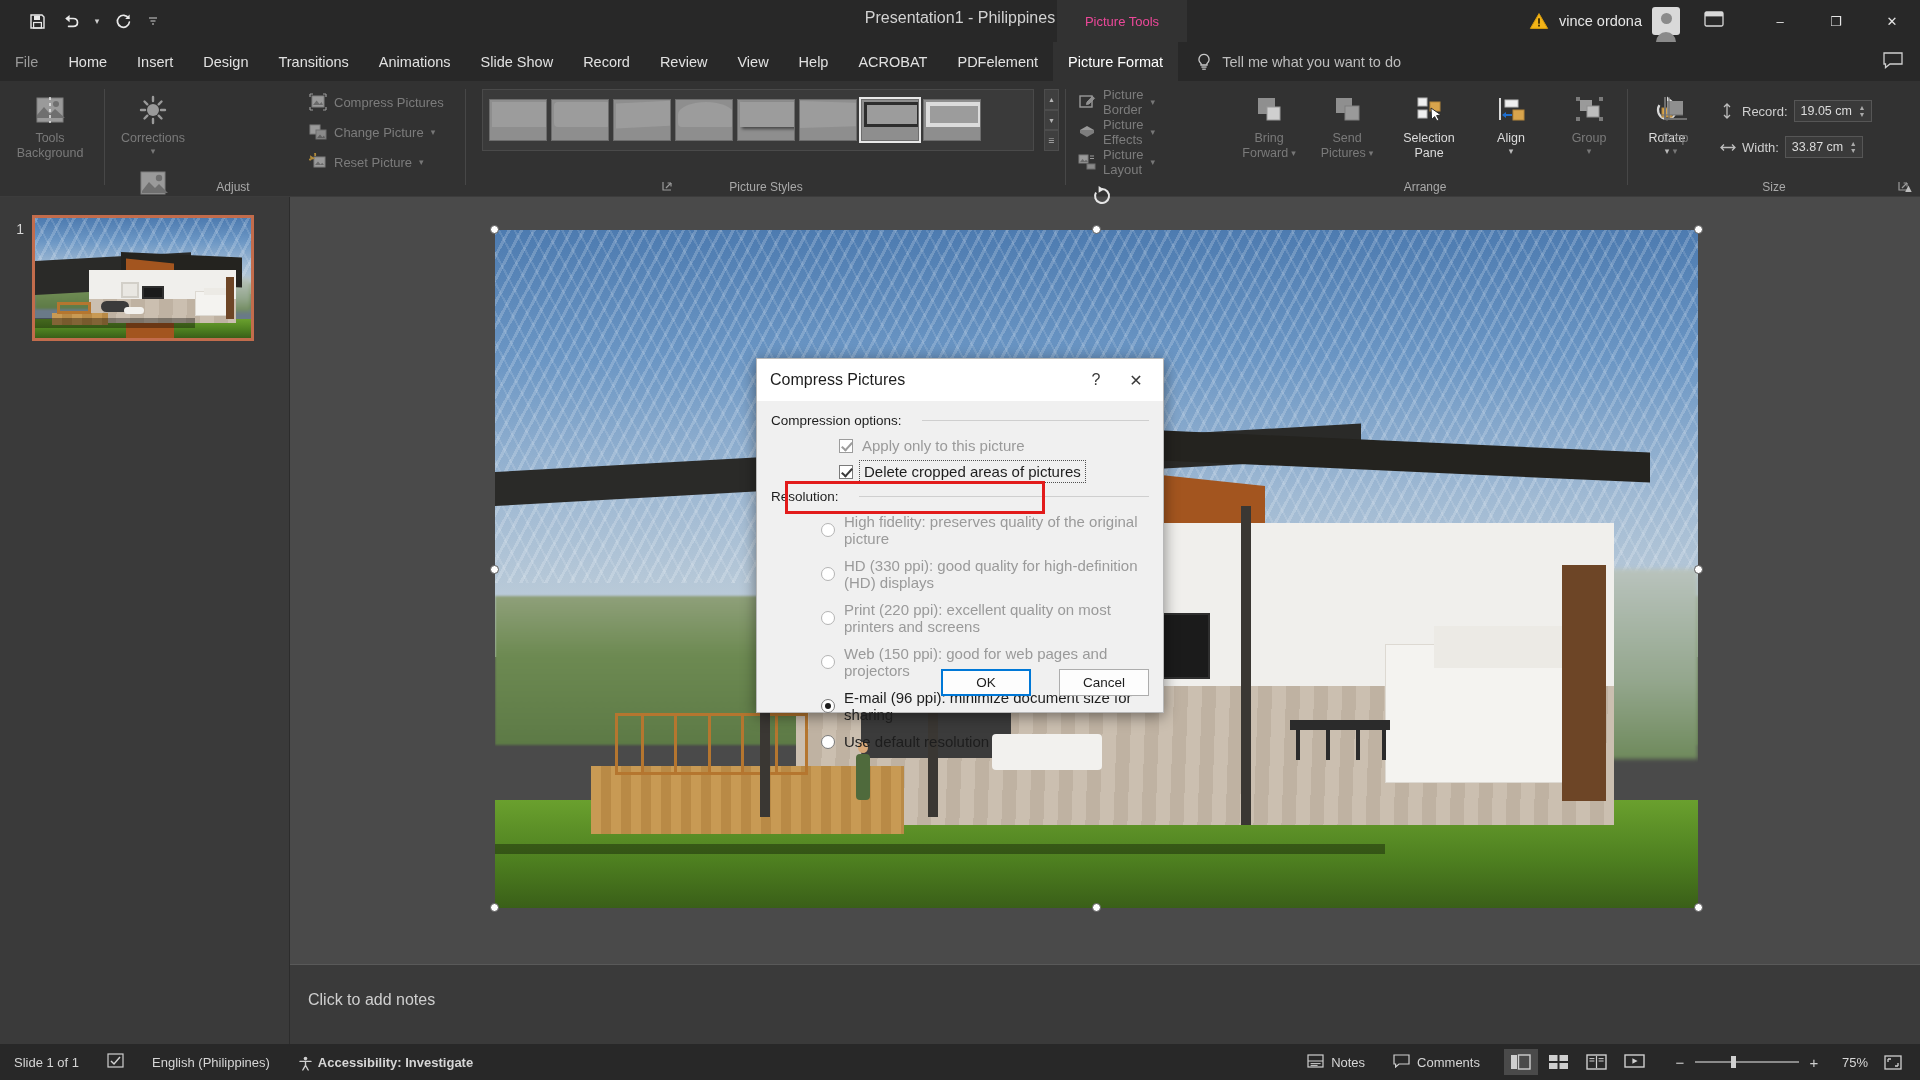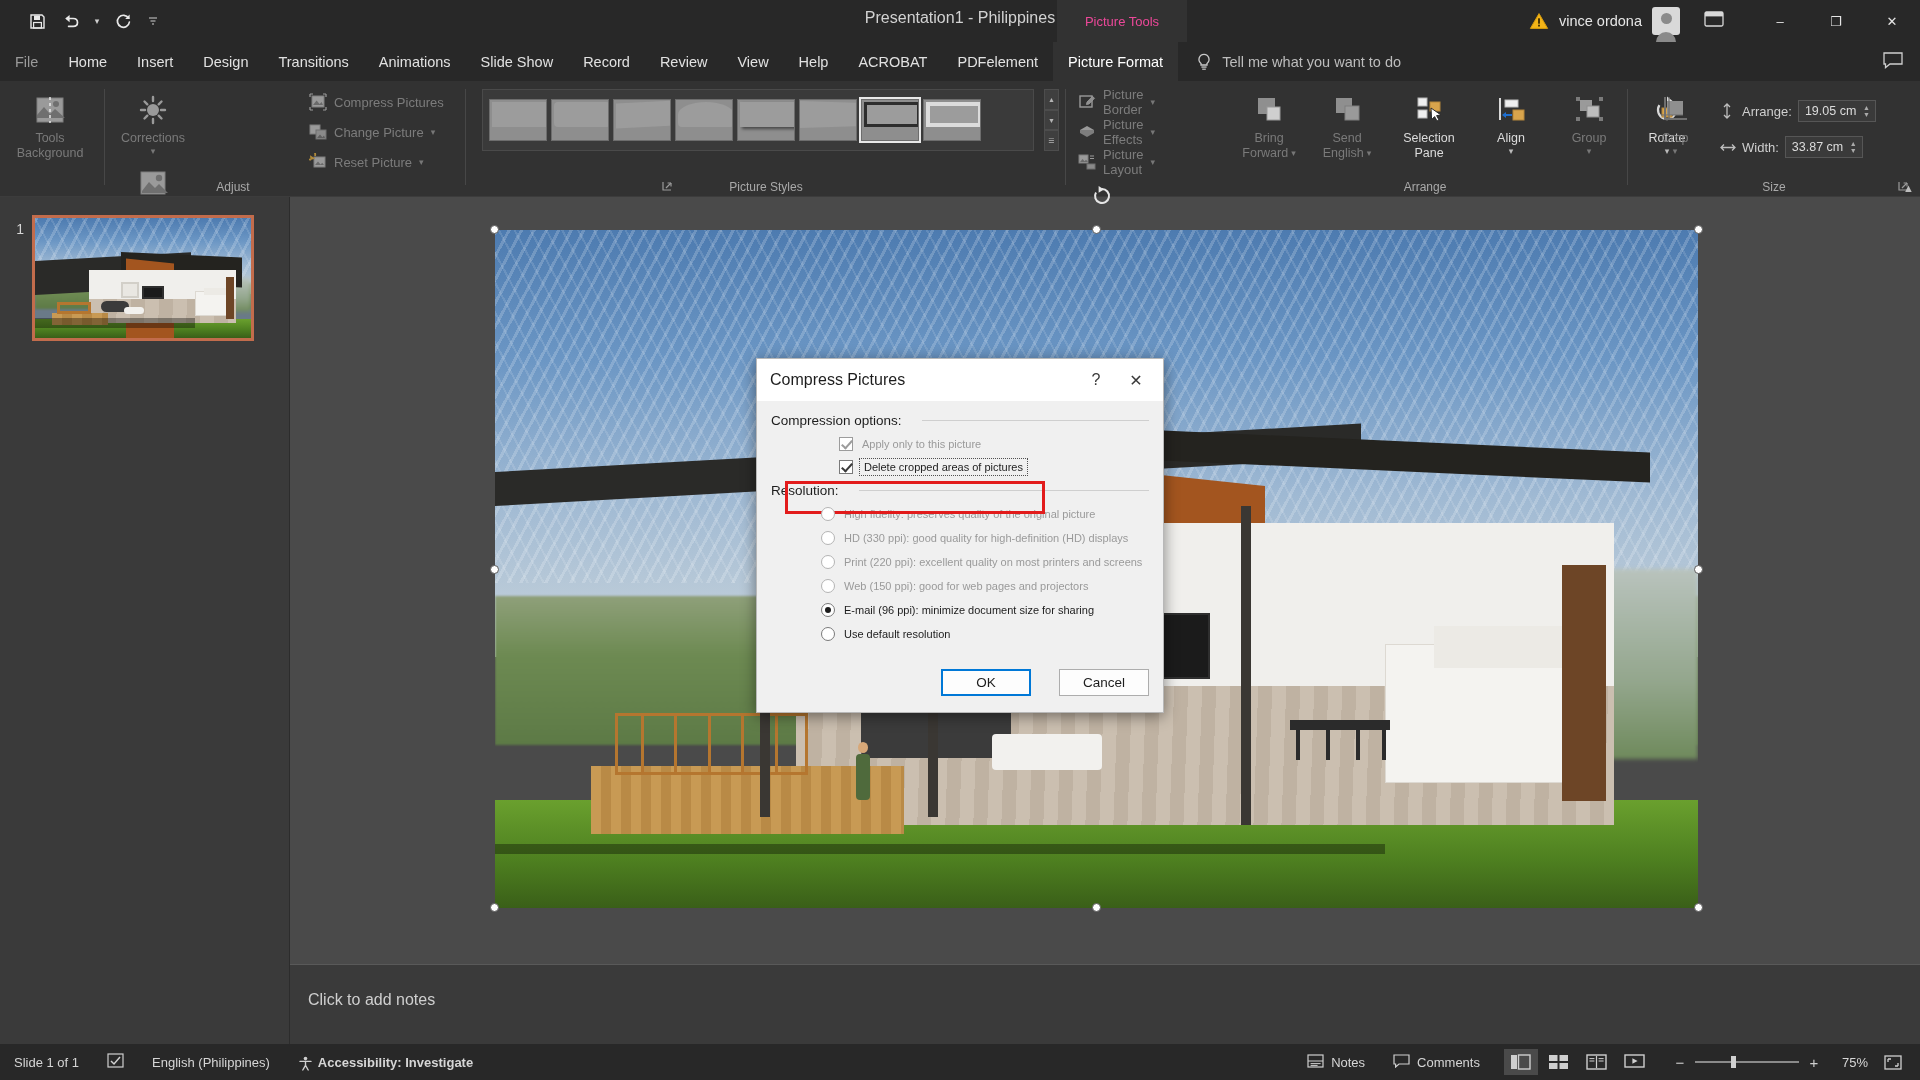--- a/index.html
+++ b/index.html
@@ -208,21 +208,21 @@
   }
   .dlg-close {
     position:absolute; right: 10px; top: 9px; width: 34px; height:24px;
     display:flex; align-items:center; justify-content:center; font-size:16px; color:#3a3a3a;
   }
   .dlg-body { position:absolute; top:42px; left:0; right:0; bottom:0; padding: 12px 14px 0 14px; }
   .sect {
     display:flex; align-items:center; gap:20px; margin-bottom: 9px; color:#1d1d1d; font-size:13.5px;
   }
   .sect .line { flex:1; height:1px; background:#cfcfcf; }
-  .opt { display:flex; align-items:center; gap:9px; margin: 0 0 9px 30px; font-size:11px;padding-left:38px; }
+  .opt { display:flex; align-items:center; gap:9px; margin: 0 0 9px 30px; font-size:15px;padding-left:38px; }
   .cbox {
     width:14px; height:14px; border:1px solid #7a7a7a; background:#fff; position:relative; flex:0 0 14px;
   }
   .cbox.checked::after {
     content:""; position:absolute; left:4px; top:0px; width:4px; height:9px;
     border: solid #3a3a3a; border-width: 0 2px 2px 0; transform: rotate(42deg);
   }
   .cbox.dis { border-color:#9c9c9c; }
   .cbox.dis.checked::after { border-color:#9c9c9c; }
   .radio {
@@ -560,21 +560,21 @@
         </div>
         <div class="bigbtn dis">
           <span class="ico">
             <svg width="32" height="30" viewBox="0 0 32 30">
                 <rect x="5" y="3" width="16" height="15" fill="#8f8f8f"></rect>
                 <rect x="14" y="11" width="14" height="14" fill="#9a9a9a" stroke="#7e7e7e"></rect>
               </svg>
           </span>
           <span>Send</span>
           <span style="display:flex;align-items:center;gap:3px;">
-            <span>English</span>
+            <span>Pictures</span>
             <span class="chev dis">▾</span>
           </span>
         </div>
         <div class="bigbtn" style="width:86px;">
           <span class="ico">
             <svg width="32" height="30" viewBox="0 0 32 30">
                 <rect x="5" y="3" width="9" height="8" fill="#efefef" stroke="#b4b4b4"></rect>
                 <rect x="17" y="7" width="10" height="9" fill="#d8a44c" stroke="#b4863a"></rect>
                 <rect x="5" y="15" width="9" height="8" fill="#efefef" stroke="#b4b4b4"></rect>
                 <path d="M18 13l10 7-4.4.6 2.4 4.4-2 1-2.4-4.4-3 3z" fill="#ffffff" stroke="#2b2b2b" stroke-width="1"></path>
@@ -643,21 +643,21 @@
         </div>
       </div>
 
       <div style="position:absolute; left:92px; top:18px; display:flex; flex-direction:column; gap:12px;">
         <div class="spinbox">
           <span class="ico" style="width:16px;display:inline-flex;">
             <svg width="15" height="16" viewBox="0 0 15 16">
                 <path d="M7 1v14M4 4l3-3 3 3M4 12l3 3 3-3" fill="none" stroke="#bdbdbd" stroke-width="1.3"></path>
               </svg>
           </span>
-          <span>Arrange:</span>
+          <span>Record:</span>
           <span class="spin-field">
             <span>19.05 cm</span>
             <span class="spin-arrows">
                 <span>▲</span>
                 <span>▼</span>
               </span>
           </span>
         </div>
         <div class="spinbox">
           <span class="ico" style="width:16px;display:inline-flex;">

